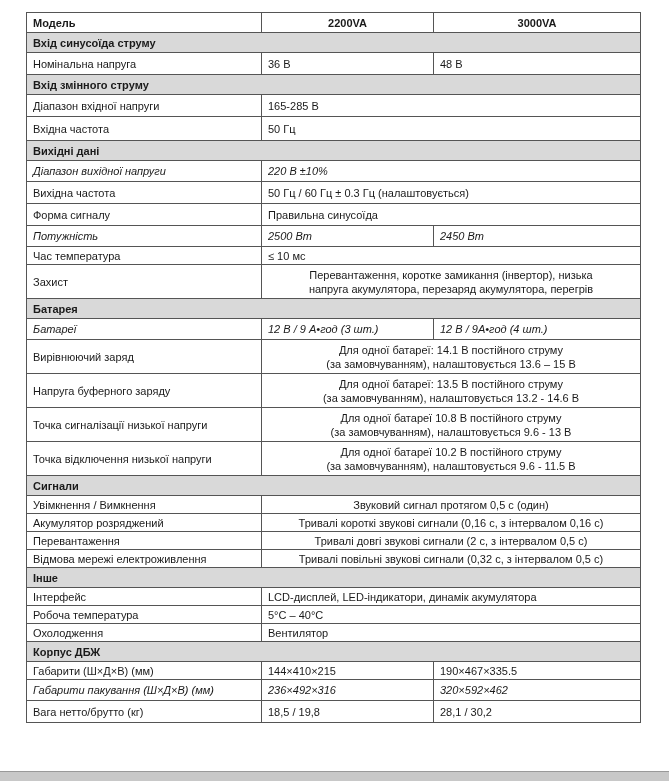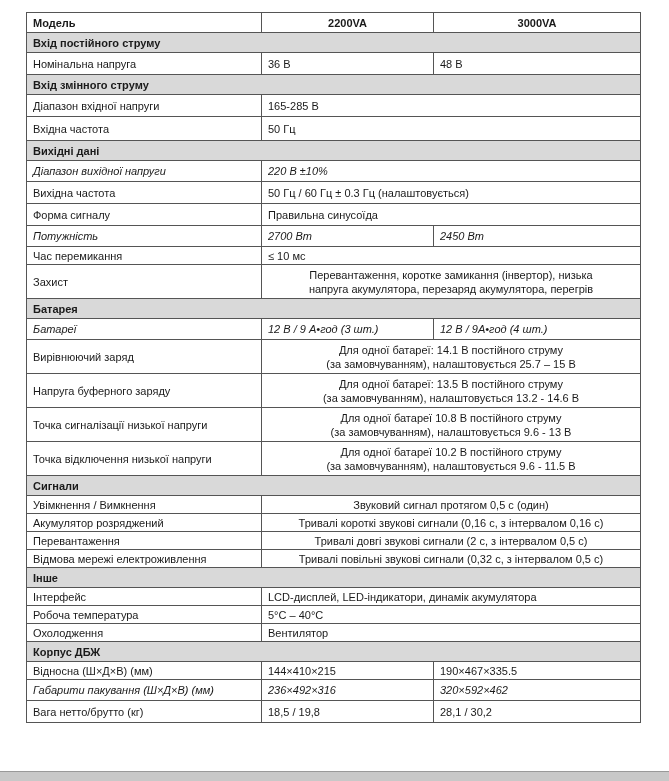--- a/index.html
+++ b/index.html
@@ -46,21 +46,21 @@
       <col class="c3">
     </colgroup>
   <tbody>
     <tr class="header">
       <td class="label">Модель</td>
       <td class="center">2200VA</td>
       <td class="center">3000VA</td>
     </tr>
 
     <tr class="section">
-      <td colspan="3">Вхід постійного струму</td>
+      <td colspan="3">Вхід синусоїда струму</td>
     </tr>
     <tr class="r22">
       <td class="label">Номінальна напруга</td>
       <td class="center">36 В</td>
       <td class="center">48 В</td>
     </tr>
 
     <tr class="section">
       <td colspan="3">Вхід змінного струму</td>
     </tr>
@@ -83,25 +83,25 @@
     <tr class="r22">
       <td class="label">Вихідна частота</td>
       <td colspan="2" class="center">50 Гц / 60 Гц ± 0.3 Гц (налаштовується)</td>
     </tr>
     <tr class="r22">
       <td class="label">Форма сигналу</td>
       <td colspan="2" class="center">Правильна синусоїда</td>
     </tr>
     <tr class="r20">
       <td class="label">Потужність</td>
-      <td class="center">2700 Вт</td>
+      <td class="center">2500 Вт</td>
       <td class="center">2450 Вт</td>
     </tr>
     <tr class="r18">
-      <td class="label">Час перемикання</td>
+      <td class="label">Час температура</td>
       <td colspan="2" class="center">≤ 10 мс</td>
     </tr>
     <tr class="r2l">
       <td class="label">Захист</td>
       <td colspan="2" class="left">
         <div>Перевантаження, коротке замикання (інвертор), низька</div>
         <div>напруга акумулятора, перезаряд акумулятора, перегрів</div>
       </td>
     </tr>
 
@@ -110,21 +110,21 @@
     </tr>
     <tr class="r20">
       <td class="label">Батареї</td>
       <td class="center">12 В / 9 А•год (3 шт.)</td>
       <td class="center">12 В / 9А•год (4 шт.)</td>
     </tr>
     <tr class="r2l">
       <td class="label">Вирівнюючий заряд</td>
       <td colspan="2" class="left">
         <div>Для одної батареї: 14.1 В постійного струму</div>
-        <div>(за замовчуванням), налаштовується 25.7 – 15 В</div>
+        <div>(за замовчуванням), налаштовується 13.6 – 15 В</div>
       </td>
     </tr>
     <tr class="r2l">
       <td class="label">Напруга буферного заряду</td>
       <td colspan="2" class="left">
         <div>Для одної батареї: 13.5 В постійного струму</div>
         <div>(за замовчуванням), налаштовується 13.2 - 14.6 В</div>
       </td>
     </tr>
     <tr class="r2l">
@@ -175,21 +175,21 @@
     </tr>
     <tr class="r18">
       <td class="label">Охолодження</td>
       <td colspan="2" class="center">Вентилятор</td>
     </tr>
 
     <tr class="section">
       <td colspan="3">Корпус ДБЖ</td>
     </tr>
     <tr class="r18">
-      <td class="label">Відносна (Ш×Д×В) (мм)</td>
+      <td class="label">Габарити (Ш×Д×В) (мм)</td>
       <td class="center">144×410×215</td>
       <td class="center">190×467×335.5</td>
     </tr>
     <tr class="r20">
       <td class="label">Габарити пакування (Ш×Д×В) (мм)</td>
       <td class="center">236×492×316</td>
       <td class="center">320×592×462</td>
     </tr>
     <tr class="r22">
       <td class="label">Вага нетто/брутто (кг)</td>

